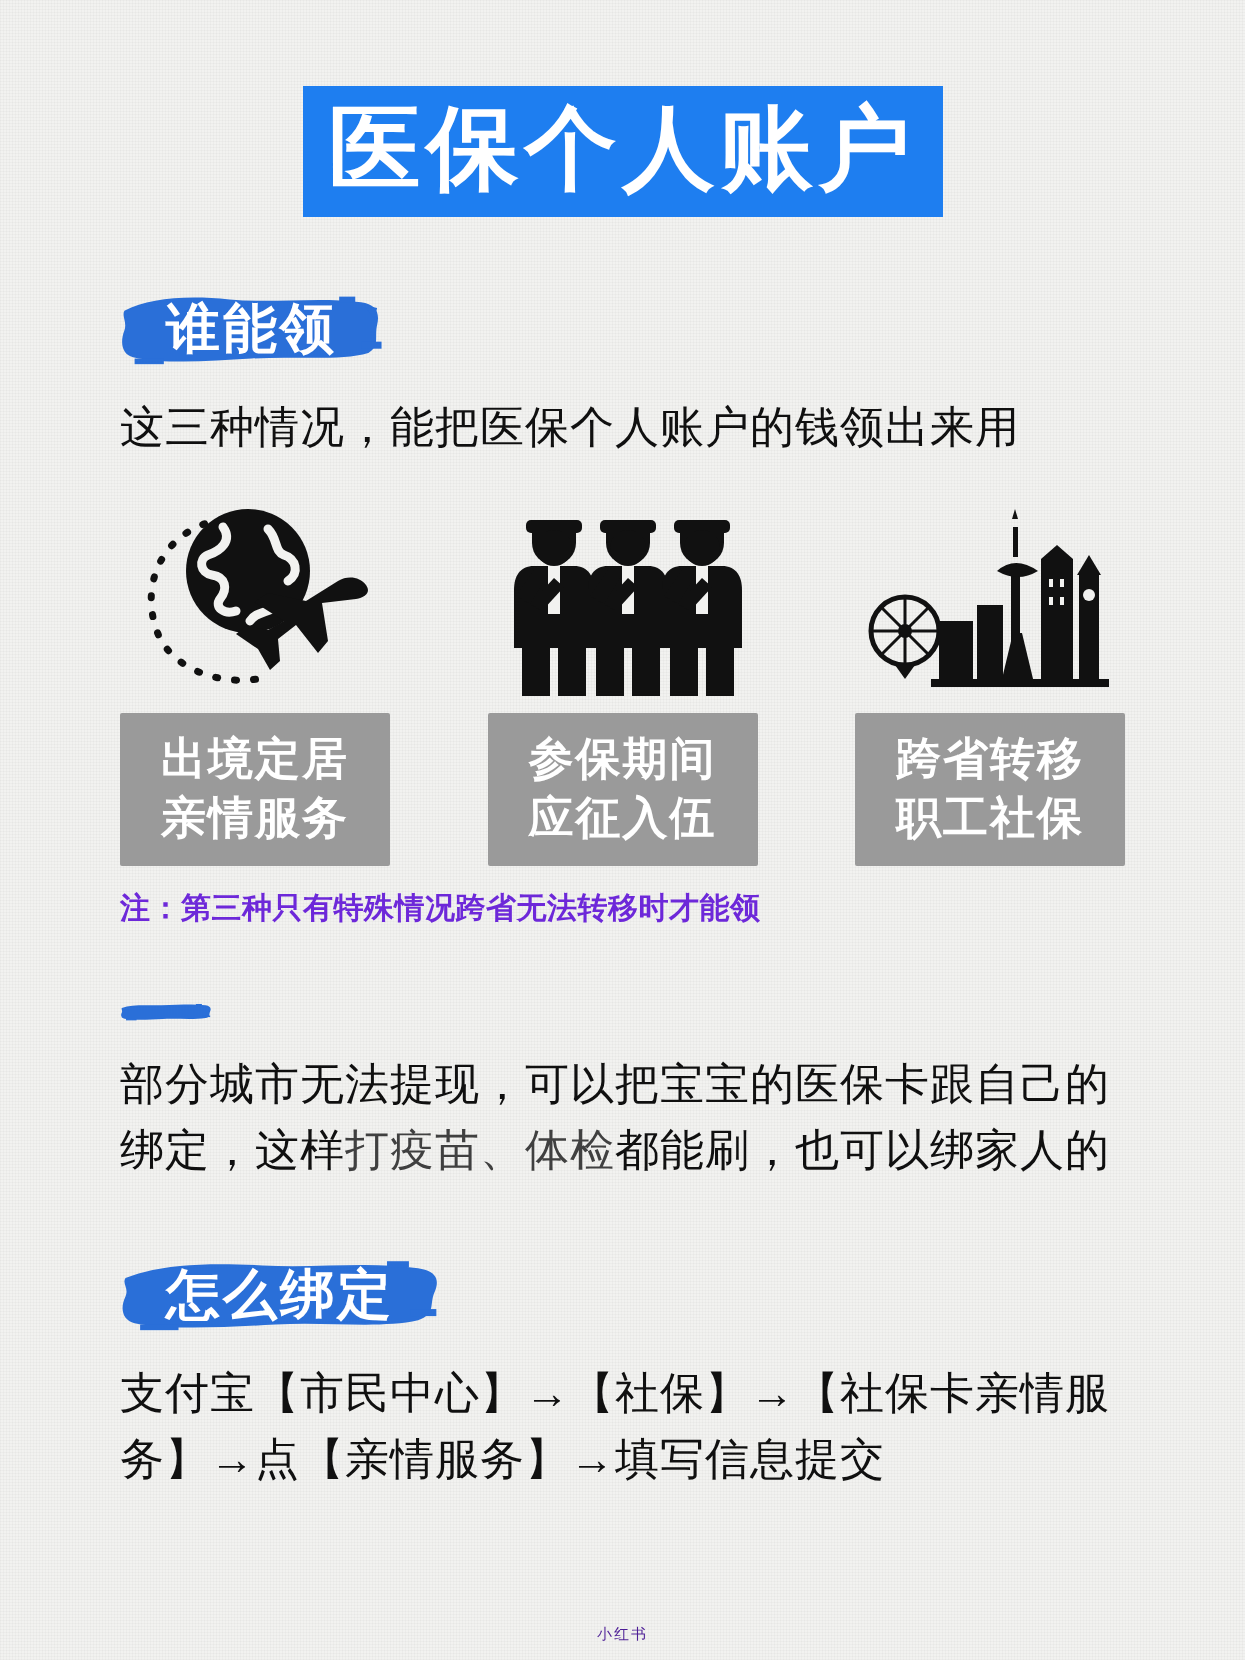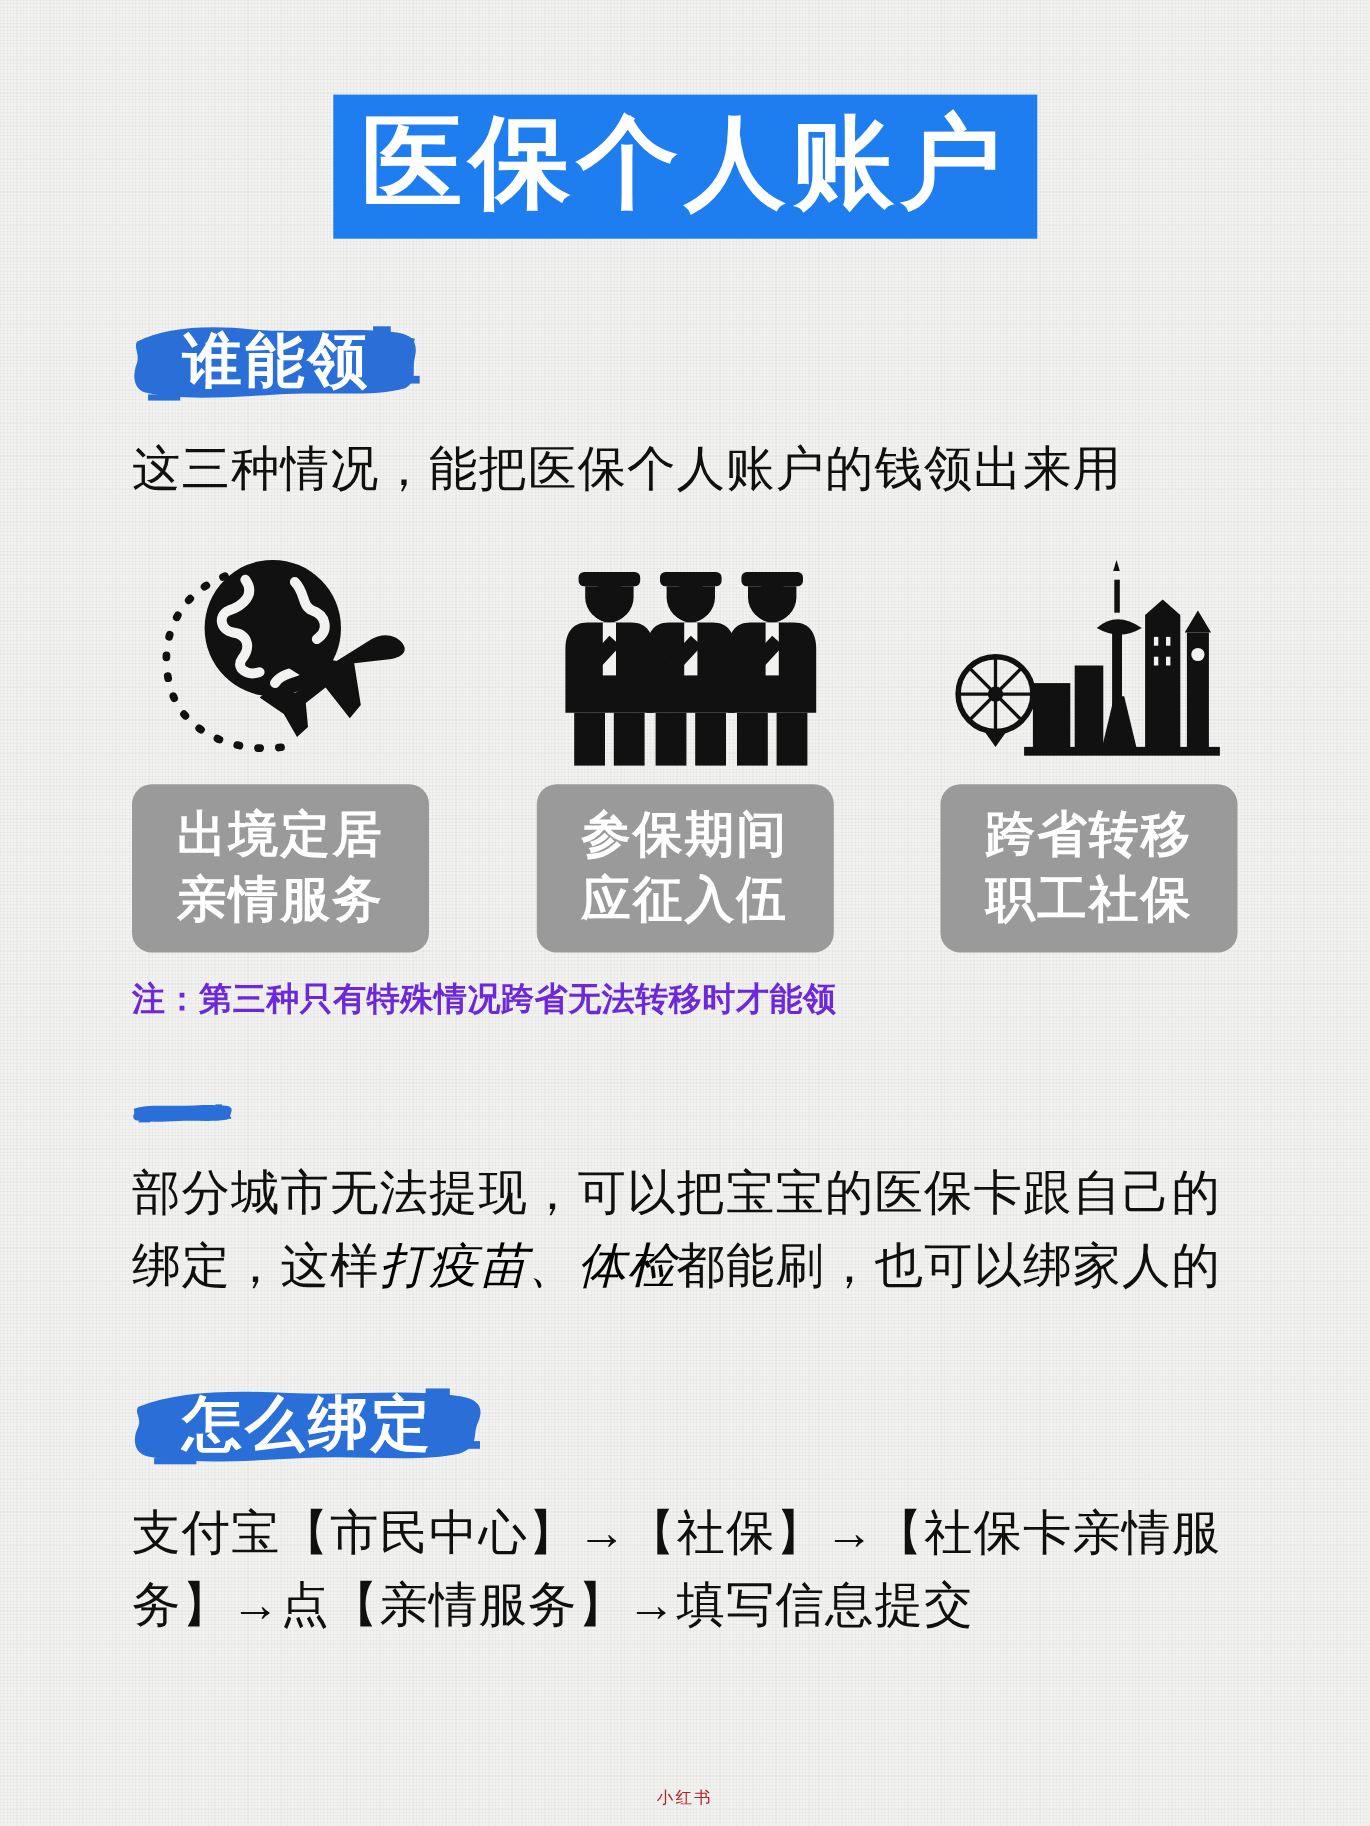--- a/index.html
+++ b/index.html
@@ -73,22 +73,21 @@
 
   
   .body-text {
     margin: 0 120px;
     font-size: 44px;
     color: #101010;
     line-height: 1.5;
     letter-spacing: 1px;
   }
   .red {
-    color: #000000;
-    font-style: italic;
+    color: #404040;
   }
 
   
   .cards-row {
     display: flex;
     justify-content: space-between;
     margin: 24px 120px 0 120px;
   }
   .card {
     width: 270px;
@@ -100,21 +99,21 @@
     height: 215px;
     display: flex;
     align-items: flex-end;
     justify-content: center;
   }
   .pill {
     margin-top: 14px;
     width: 100%;
     background: #9a9a9a;
     color: #ffffff;
-    border-radius: 18px;
+    border-radius: 2px;
     text-align: center;
     font-size: 45px;
     font-weight: bold;
     line-height: 1.32;
     padding: 16px 0 18px 0;
     letter-spacing: 2px;
     box-sizing: border-box;
   }
   .note {
     margin: 22px 120px 0 120px;
@@ -126,21 +125,21 @@
   .spacer-lg { height: 74px; }
   .spacer-sm { height: 26px; }
 
   .footer-mark {
     position: absolute;
     bottom: 16px;
     left: 0;
     width: 100%;
     text-align: center;
     font-size: 15px;
-    color: #b91c1c;
+    color: #4c1d95;
     letter-spacing: 2px;
   }
 </style>
 </head>
 <body>
 
 <div class="paper-texture"></div>
 
 <div class="page">
 

